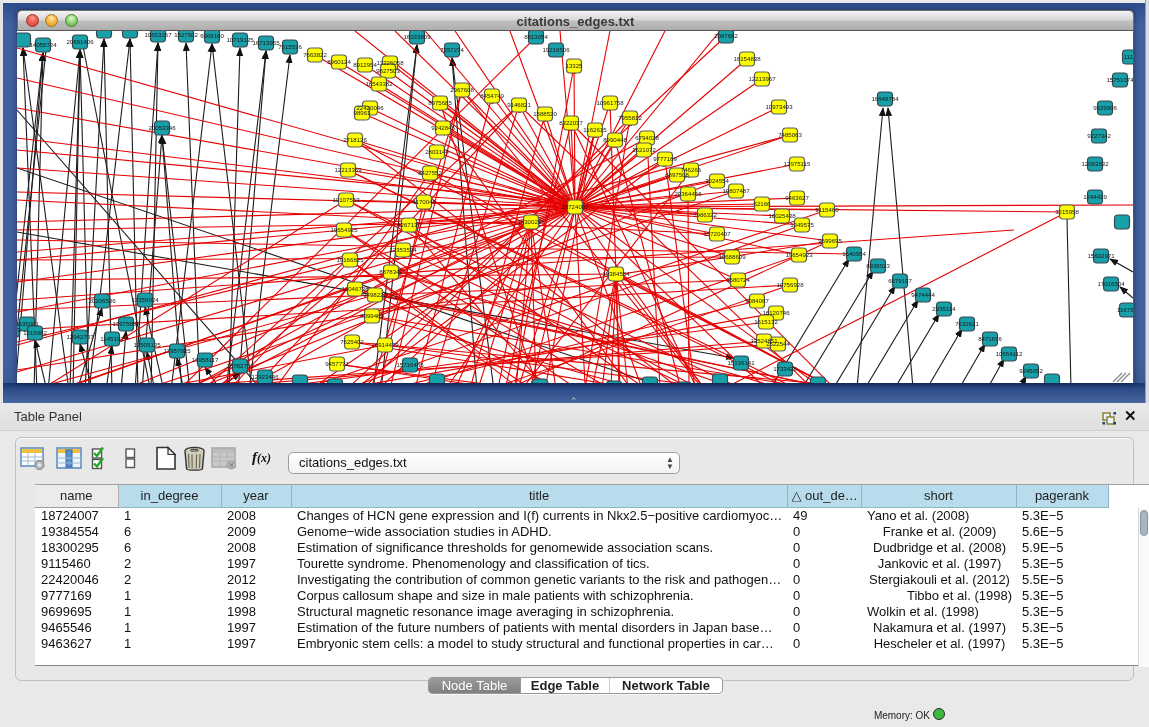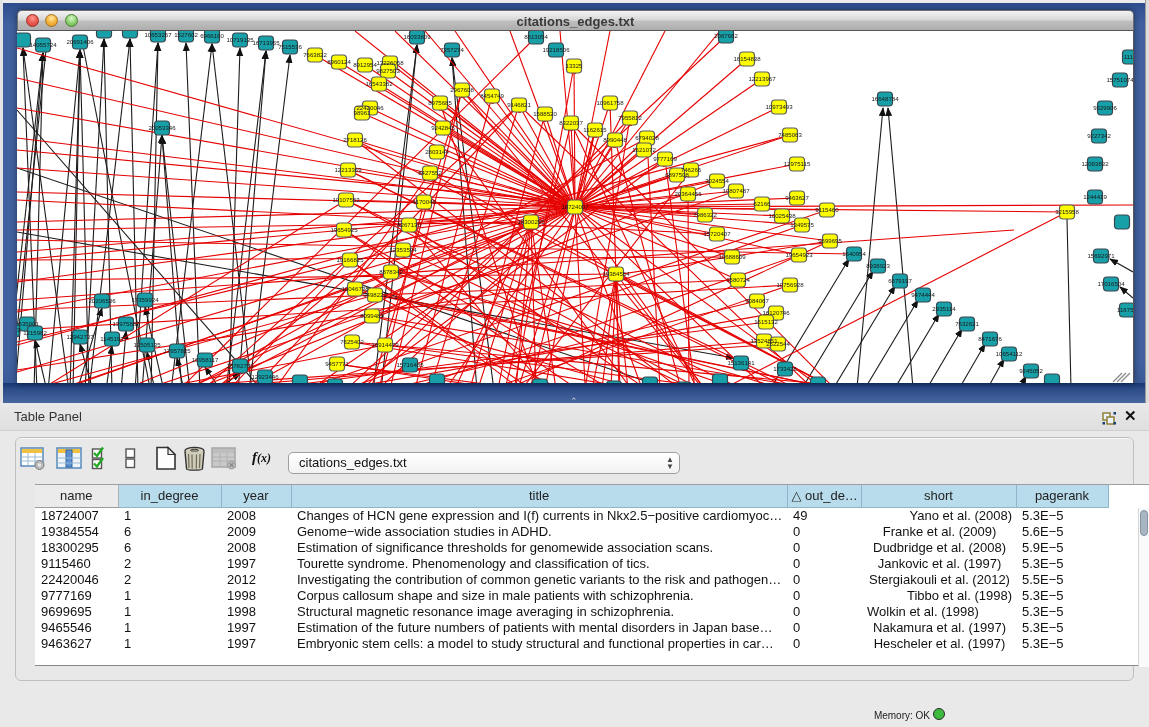--- a/index.html
+++ b/index.html
@@ -673,21 +673,21 @@
               <th>short</th>
               <th>pagerank</th>
               <th style="background:#fff;border:none"></th>
             </tr>
       <tr class="datarow">
               <td>18724007</td>
               <td>1</td>
               <td>2008</td>
               <td>Changes of HCN gene expression and I(f) currents in Nkx2.5−positive cardiomyoc…</td>
               <td>49</td>
-              <td style="text-align:right">Yano et al. (2008)</td>
+              <td style="text-align:left">Yano et al. (2008)</td>
               <td>5.3E−5</td>
               <td></td>
             </tr>
       <tr class="datarow">
               <td>19384554</td>
               <td>6</td>
               <td>2009</td>
               <td>Genome−wide association studies in ADHD.</td>
               <td>0</td>
               <td style="text-align:center">Franke et al. (2009)</td>
@@ -762,20 +762,25 @@
               <td>0</td>
               <td style="text-align:center">Hescheler et al. (1997)</td>
               <td>5.3E−5</td>
               <td></td>
             </tr>
       </tbody>
         </table>
       <div id="vscroll">
           <div class="thumb"></div>
         </div>
+    </div>
+    <div id="tabs">
+      <div class="seg sel" style="width:91px">Node Table</div>
+      <div class="seg" style="width:90px;border-right:1px solid #ccc;border-left:1px solid #999">Edge Table</div>
+      <div class="seg" style="width:112px">Network Table</div>
     </div>
   </div>
   <div id="statusbar">
     <div class="mem">Memory: OK</div>
     <div class="dot"></div>
   </div>
 </div>
 <div class="divarrow">⌃</div>
 
 </body></html>

